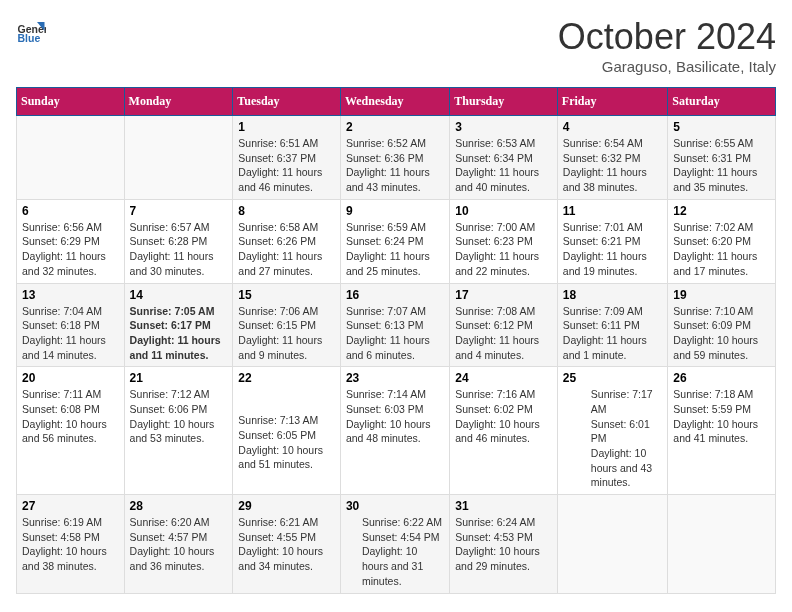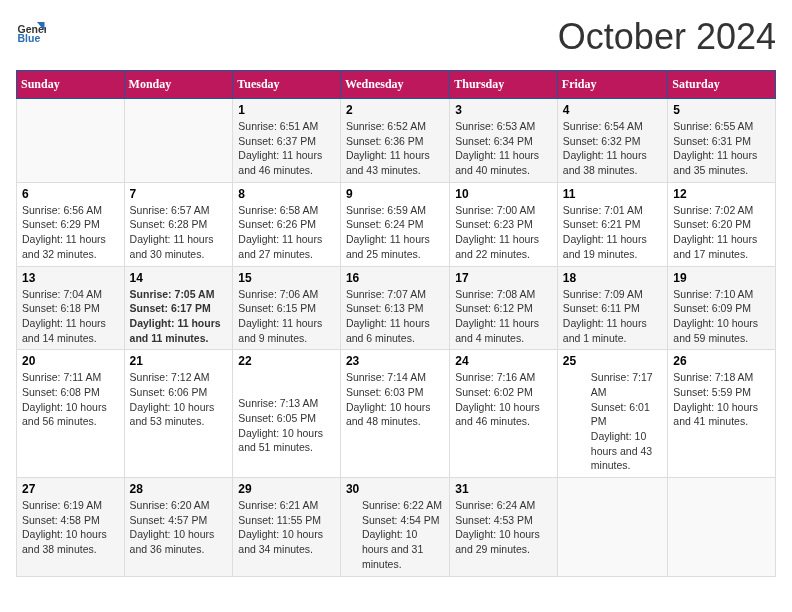--- a/index.html
+++ b/index.html
@@ -88,20 +88,21 @@
 <div class="header">
   <div class="logo">
     <svg class="logo-icon" viewBox="0 0 40 40">
       <text x="2" y="22" font-size="14" font-weight="bold" fill="#333">General</text>
       <text x="2" y="34" font-size="14" font-weight="bold" fill="#2a6db5">Blue</text>
       <polygon points="28,8 38,8 38,20" fill="#2a6db5"></polygon>
     </svg>
   </div>
   <div class="title-area">
     <div class="month-title">October 2024</div>
+    <div class="location">Garaguso, Basilicate, Italy</div>
   </div>
 </div>
 
 <table>
   <thead>
     <tr>
 
     <th>Sunday</th>
         <th>Monday</th>
         <th>Tuesday</th>
@@ -288,21 +289,21 @@
         </td>
         <td>
           <span class="day-num">28</span>
           <div class="day-info" style="white-space: pre-line;">Sunrise: 6:20 AM
 Sunset: 4:57 PM
 Daylight: 10 hours and 36 minutes.</div>
         </td>
         <td>
           <span class="day-num">29</span>
           <div class="day-info" style="white-space: pre-line;">Sunrise: 6:21 AM
-Sunset: 11:55 PM
+Sunset: 4:55 PM
 Daylight: 10 hours and 34 minutes.</div>
         </td>
         <td>
           <span class="day-num">30</span>
           <div class="day-info" style="white-space: pre-line; margin-left: 16px;">Sunrise: 6:22 AM
 Sunset: 4:54 PM
 Daylight: 10 hours and 31 minutes.</div>
         </td>
         <td>
           <span class="day-num">31</span>

